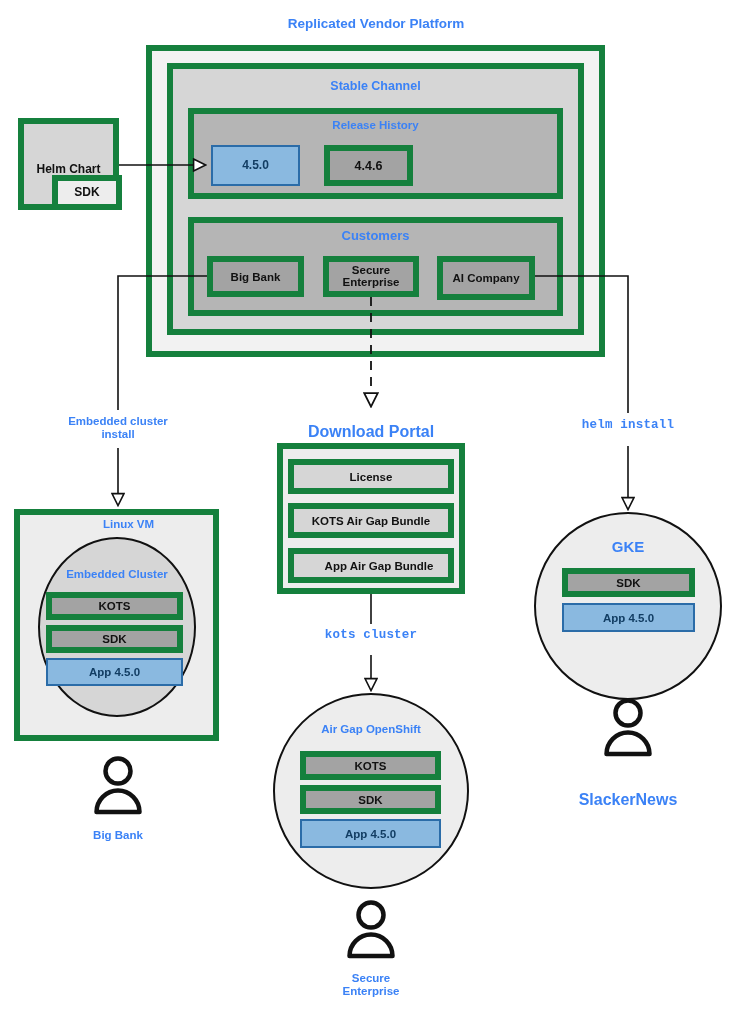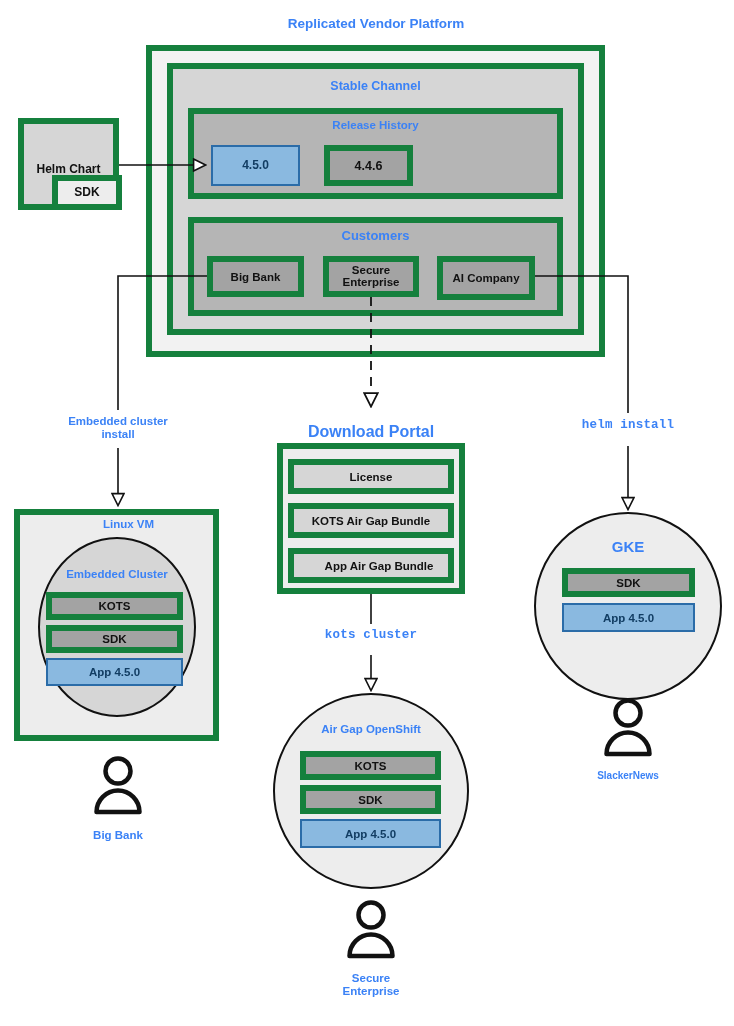--- a/index.html
+++ b/index.html
@@ -175,21 +175,21 @@
     <div class="tx ctr" style="font-size:11.5px;">SDK</div>
   </div>
   <div class="box blue" style="left:562px;top:603px;width:133px;height:29px;">
     <div class="tx ctr" style="font-size:11.5px;">App 4.5.0</div>
   </div>
 
   <svg class="person" style="left:602px;top:698px;width:52px;height:58px;" viewBox="0 0 52 58">
     <circle cx="26" cy="15" r="12.5" fill="none" stroke="#111" stroke-width="4.5"></circle>
     <path d="M4.5 56 A21.5 21.5 0 0 1 47.5 56 Z" fill="none" stroke="#111" stroke-width="4.5" stroke-linejoin="round"></path>
   </svg>
-  <div class="lbl" style="left:558px;top:770px;width:140px;font-size:10px;">SlackerNews</div>
+  <div class="lbl" style="left:558px;top:791px;width:140px;font-size:16px;">SlackerNews</div>
 
   <svg class="lines">
     <defs>
       <marker id="openArrow" viewBox="0 0 12 12" refX="10.5" refY="6" markerWidth="9" markerHeight="9" orient="auto-start-reverse">
         <path d="M1,1 L11,6 L1,11 z" fill="#ffffff" stroke="#111111" stroke-width="1.3"></path>
       </marker>
     </defs>
 
     <path d="M119,165 L205,165" fill="none" stroke="#111111" stroke-width="1.6" marker-end="url(#openArrow)"></path>
 

